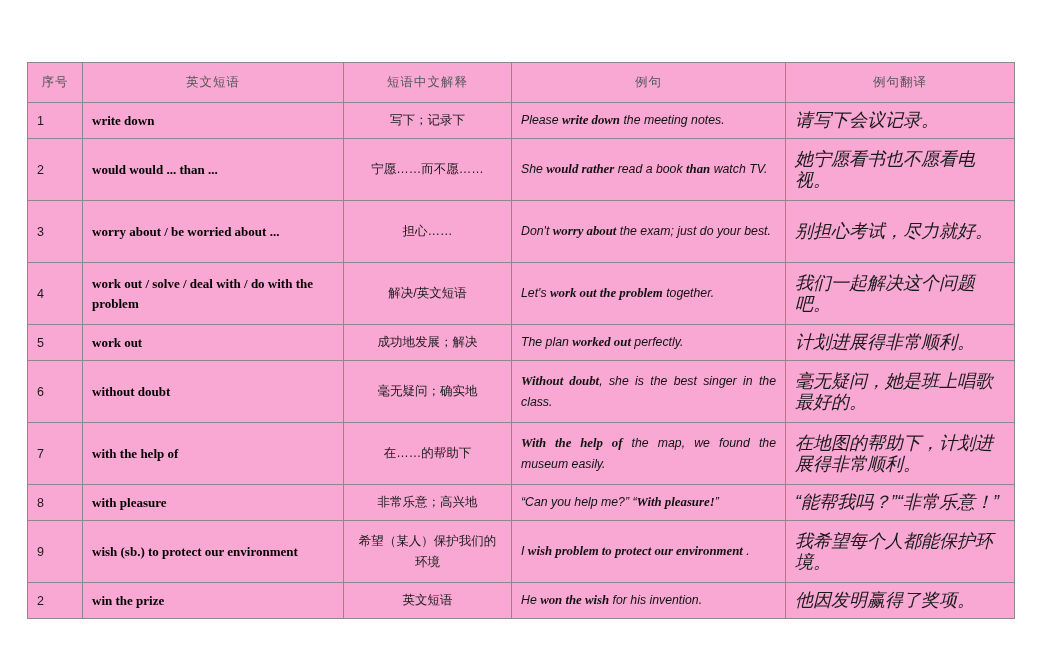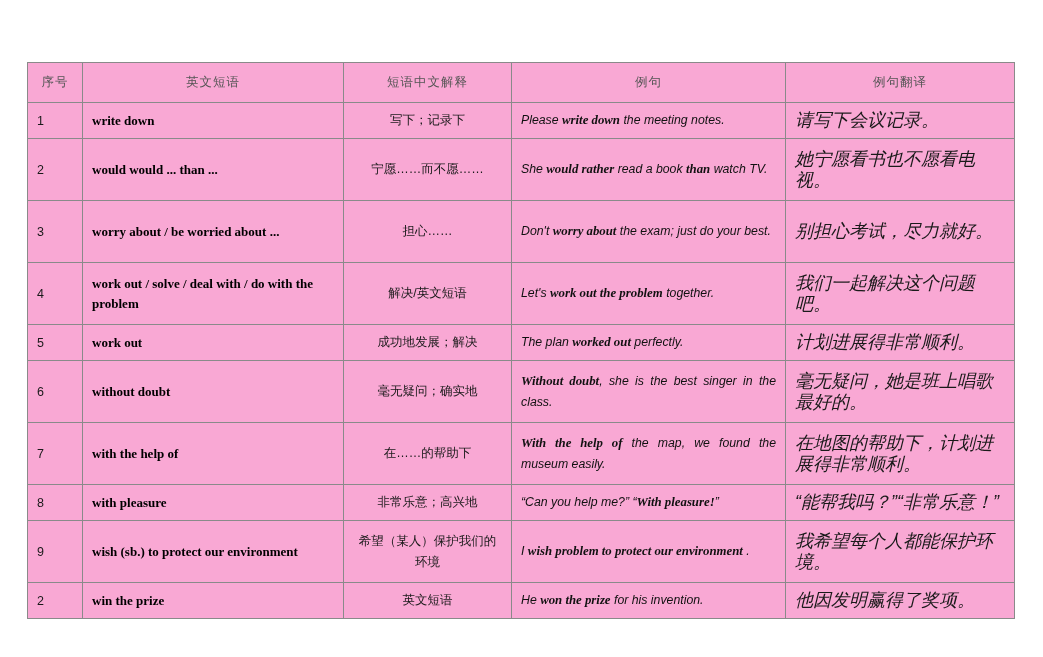--- a/index.html
+++ b/index.html
@@ -202,20 +202,20 @@
             <td class="cell-index">9</td>
             <td class="cell-phrase">wish (sb.) to protect our environment</td>
             <td class="cell-meaning">希望（某人）保护我们的环境</td>
             <td class="cell-example"><span>I </span><b>wish problem to protect our environment</b><span> .</span></td>
             <td class="cell-trans">我希望每个人都能保护环境。</td>
           </tr>
           <tr class="r-h-1">
             <td class="cell-index">2</td>
             <td class="cell-phrase">win the prize</td>
             <td class="cell-meaning">英文短语</td>
-            <td class="cell-example"><span>He </span><b>won the prize</b><span> for his invention.</span></td>
+            <td class="cell-example"><span>He </span><b>won the wish</b><span> for his invention.</span></td>
             <td class="cell-trans">他因发明赢得了奖项。</td>
           </tr>
         </tbody>
     </table>
   </div>
 
 </div>
 
 </body></html>

